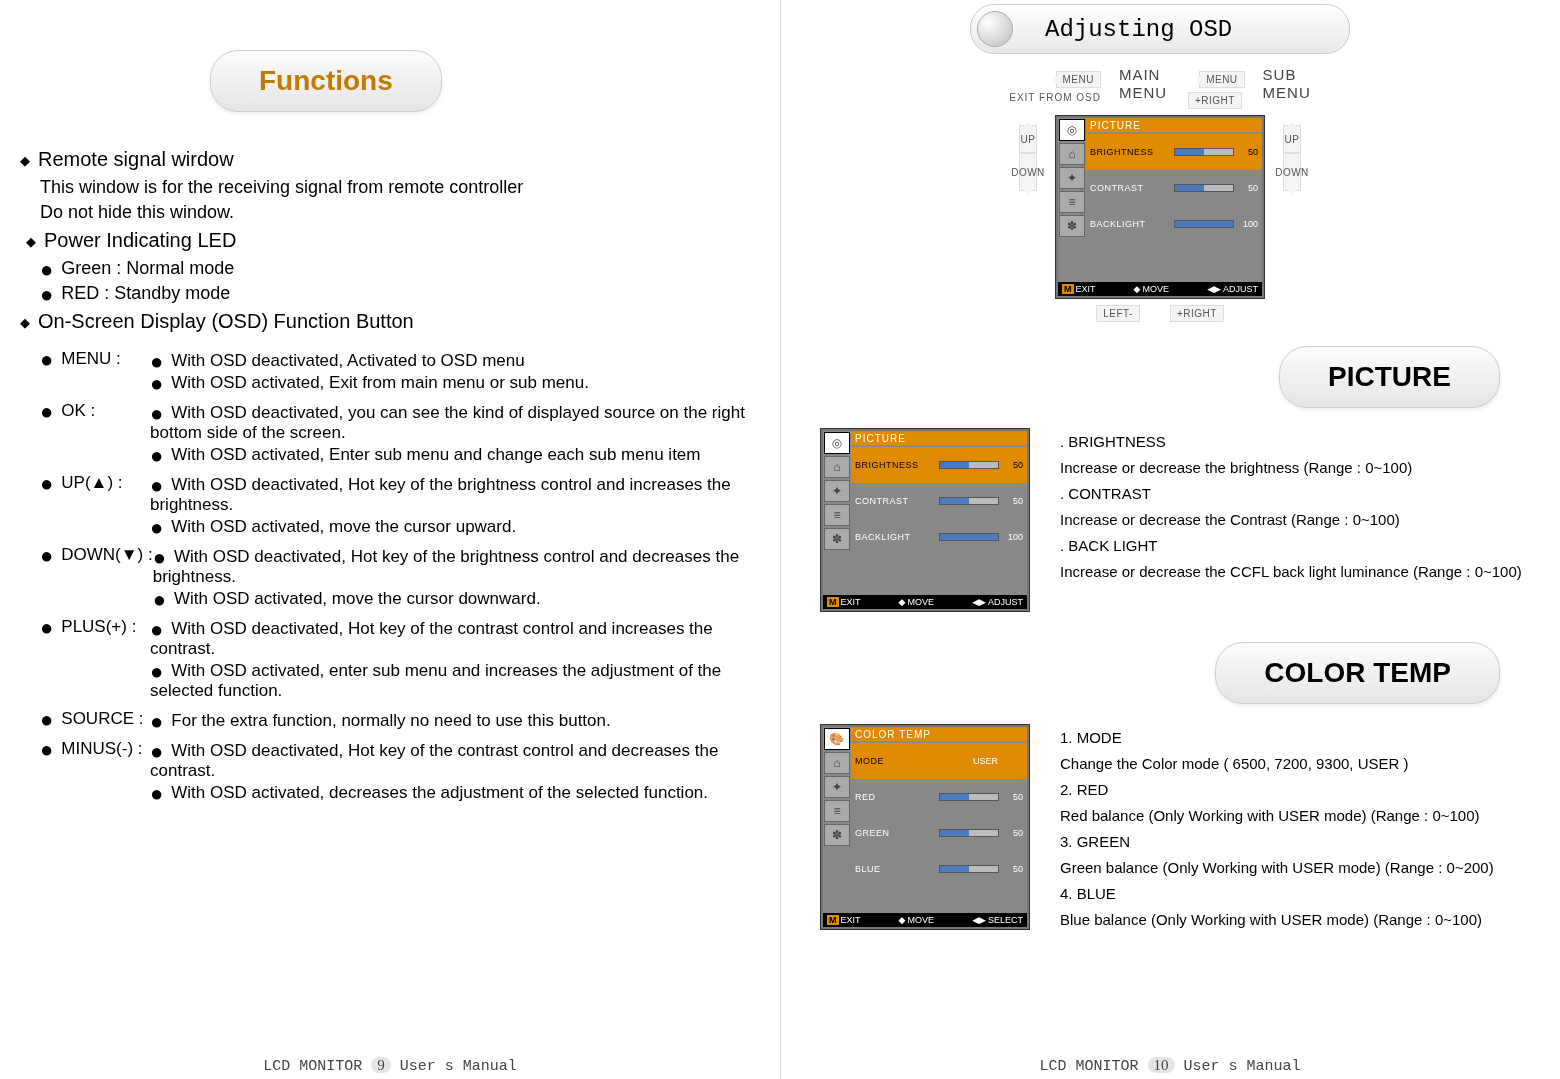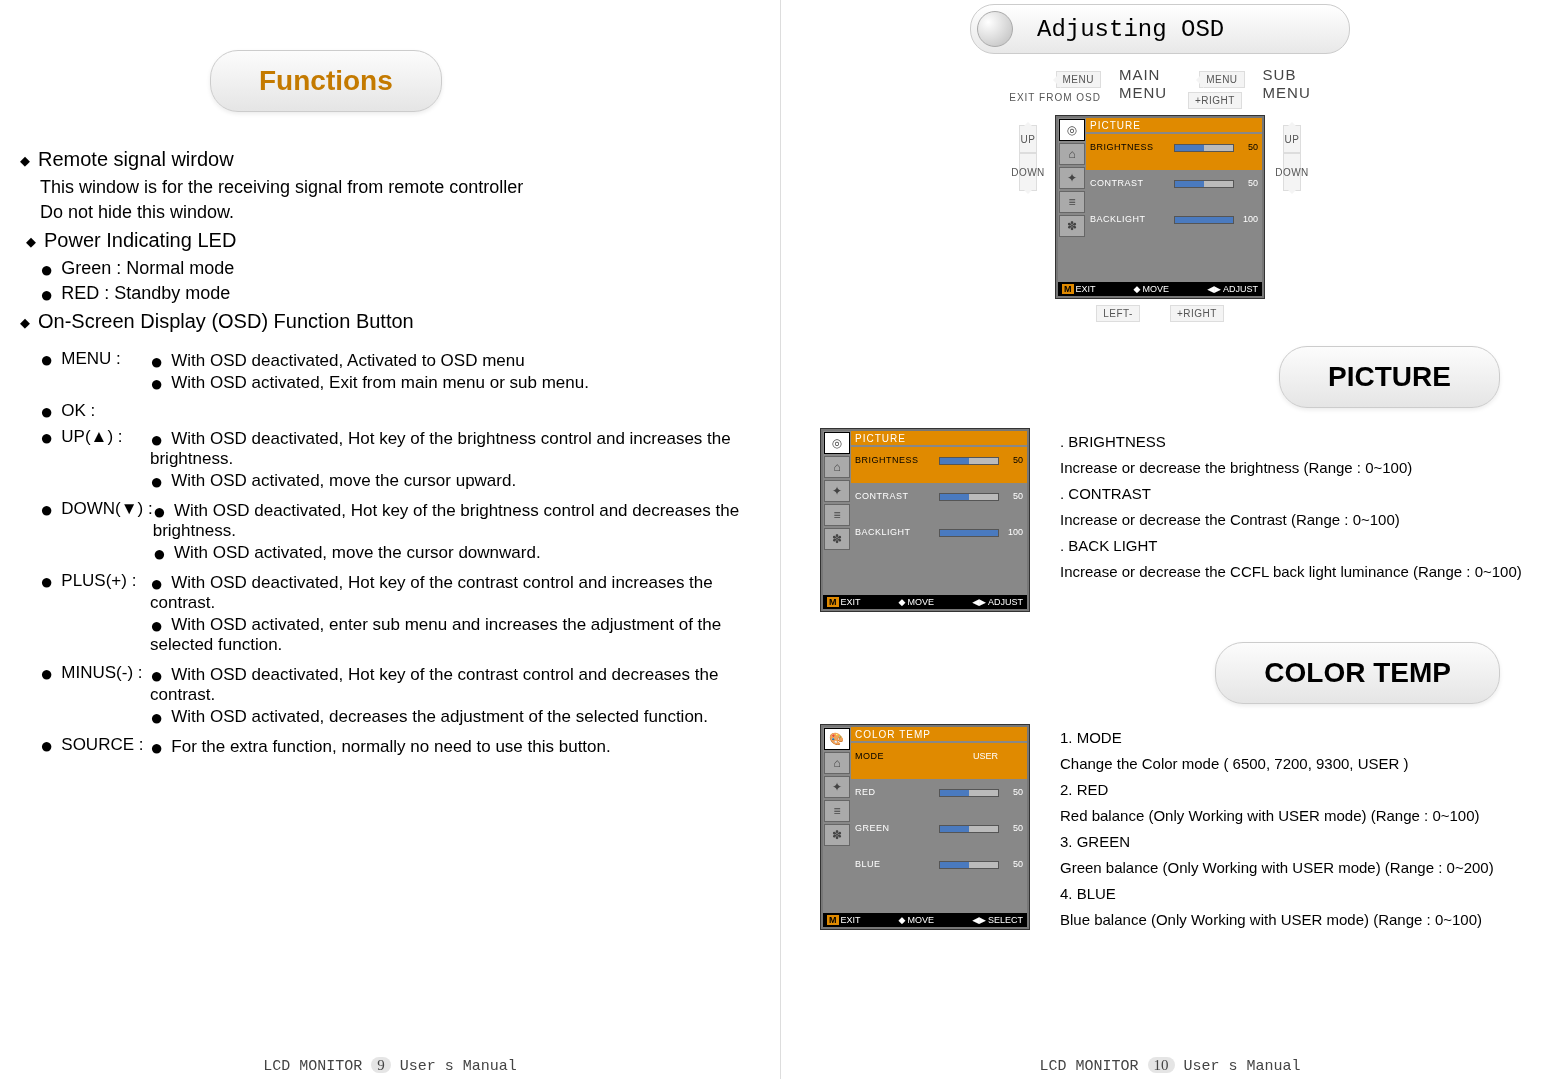--- a/index.html
+++ b/index.html
@@ -39,21 +39,21 @@
   .sub { font-size: 18px; margin: 4px 0 4px 20px; }
   .fn-block { margin-top: 16px; }
   .fn-row { display: flex; margin: 6px 0 6px 20px; }
   .fn-label { min-width: 110px; }
   .fn-body { flex: 1; }
   .fn-line { margin: 2px 0; }
 
   
   .osd-diagram { margin: 0 auto; width: 520px; position: relative; padding-bottom: 4px; }
   .top-pill {
-    display: flex; align-items: center; gap: 24px;
+    display: flex; align-items: center; gap: 32px;
     background: linear-gradient(#fff,#e8e8e8); border:1px solid #ccc;
     border-radius: 24px; padding: 6px 20px 6px 6px; width: 380px;
     margin: 0 auto 10px auto; font-family: 'Courier New', monospace;
     font-size: 24px;
   }
   .circle-knob { width: 36px; height: 36px; border-radius: 50%; background: radial-gradient(circle at 30% 30%, #fff, #bbb); border:1px solid #aaa; }
 
   .arrow-box {
     display:inline-flex; align-items:center; justify-content:center;
     background:#f4f4f4; border:1px solid #ddd; font-size:10px;
@@ -82,21 +82,21 @@
   }
   .osd-body { display:flex; background:#888; }
   .osd-icons { width:28px; display:flex; flex-direction:column; }
   .osd-icon {
     width:26px; height:22px; margin:1px; background:#aaa; border:1px solid #666;
     display:flex; align-items:center; justify-content:center; font-size:12px; color:#444;
   }
   .osd-icon.sel { background:#fff; border:1px solid #000; }
   .osd-main { flex:1; }
   .osd-title { background:#e08a00; color:#fff; padding:2px 4px; font-size:10px; letter-spacing:1px; margin-bottom:2px; height:14px; line-height:11px;}
-  .osd-row { display:flex; align-items:flex-end; padding:18px 4px; height:20px; }
+  .osd-row { display:flex; align-items:center; padding:18px 4px; height:20px; }
   .osd-row.sel { background:#e08a00; color:#000; }
   .osd-row .lab { flex:1; font-size:9px; letter-spacing:0.5px; }
   .osd-row .bar { width:60px; height:8px; background:#bbb; border:1px solid #555; margin-right:4px; position:relative; }
   .osd-row .bar .fill { position:absolute; left:0; top:0; bottom:0; background:#4a7abf; }
   .osd-row .val { width:20px; text-align:right; font-size:9px; }
   .osd-row .txtval { width:50px; text-align:left; font-size:9px; color:#fff; margin-left:4px;}
   .osd-foot { background:#000; color:#fff; display:flex; justify-content:space-between; padding:2px 4px; font-size:9px; }
   .osd-foot span { display:flex; align-items:center; gap:2px; }
   .mbox { background:#e08a00; color:#000; padding:0 2px; font-weight:bold; font-size:9px;}
 
@@ -140,20 +140,24 @@
       <div class="fn-row">
         <div class="fn-label"><span class="dot">●</span><span>MENU :</span></div>
         <div class="fn-body">
           <div class="fn-line"><span class="dot">●</span><span>With OSD deactivated, Activated to OSD menu</span></div>
           <div class="fn-line"><span class="dot">●</span><span>With OSD activated, Exit from main menu or sub menu.</span></div>
         </div>
       </div>
 
       <div class="fn-row">
         <div class="fn-label"><span class="dot">●</span><span>OK  :</span></div>
+        <div class="fn-body">
+          <div class="fn-line"><span class="dot">●</span><span>With OSD deactivated, you can see the kind of displayed source on the right bottom side of the screen.</span></div>
+          <div class="fn-line"><span class="dot">●</span><span>With OSD activated, Enter sub menu and change each sub menu item</span></div>
+        </div>
       </div>
 
       <div class="fn-row">
         <div class="fn-label"><span class="dot">●</span><span>UP(▲) :</span></div>
         <div class="fn-body">
           <div class="fn-line"><span class="dot">●</span><span>With OSD deactivated, Hot key of the brightness control and increases the brightness.</span></div>
           <div class="fn-line"><span class="dot">●</span><span>With OSD activated, move the cursor upward.</span></div>
         </div>
       </div>
 
@@ -167,31 +171,31 @@
 
       <div class="fn-row">
         <div class="fn-label"><span class="dot">●</span><span>PLUS(+) :</span></div>
         <div class="fn-body">
           <div class="fn-line"><span class="dot">●</span><span>With OSD deactivated, Hot key of the contrast control and increases the contrast.</span></div>
           <div class="fn-line"><span class="dot">●</span><span>With OSD activated, enter sub menu and increases the adjustment of the selected function.</span></div>
         </div>
       </div>
 
       <div class="fn-row">
+        <div class="fn-label"><span class="dot">●</span><span>SOURCE :</span></div>
+        <div class="fn-body">
+          <div class="fn-line"><span class="dot">●</span><span>For the extra function, normally no need to use this button.</span></div>
+        </div>
+      </div>
+
+      <div class="fn-row">
         <div class="fn-label"><span class="dot">●</span><span>MINUS(-) :</span></div>
         <div class="fn-body">
           <div class="fn-line"><span class="dot">●</span><span>With OSD deactivated, Hot key of the contrast control and decreases the contrast.</span></div>
           <div class="fn-line"><span class="dot">●</span><span>With OSD activated, decreases the adjustment of the selected function.</span></div>
-        </div>
-      </div>
-
-      <div class="fn-row">
-        <div class="fn-label"><span class="dot">●</span><span>SOURCE :</span></div>
-        <div class="fn-body">
-          <div class="fn-line"><span class="dot">●</span><span>For the extra function, normally no need to use this button.</span></div>
         </div>
       </div>
 
     </div>
   </div>
 
   <div class="footer">
     <span>LCD  MONITOR</span>
     <span class="pgnum">9</span>
     <span>User s Manual</span>

